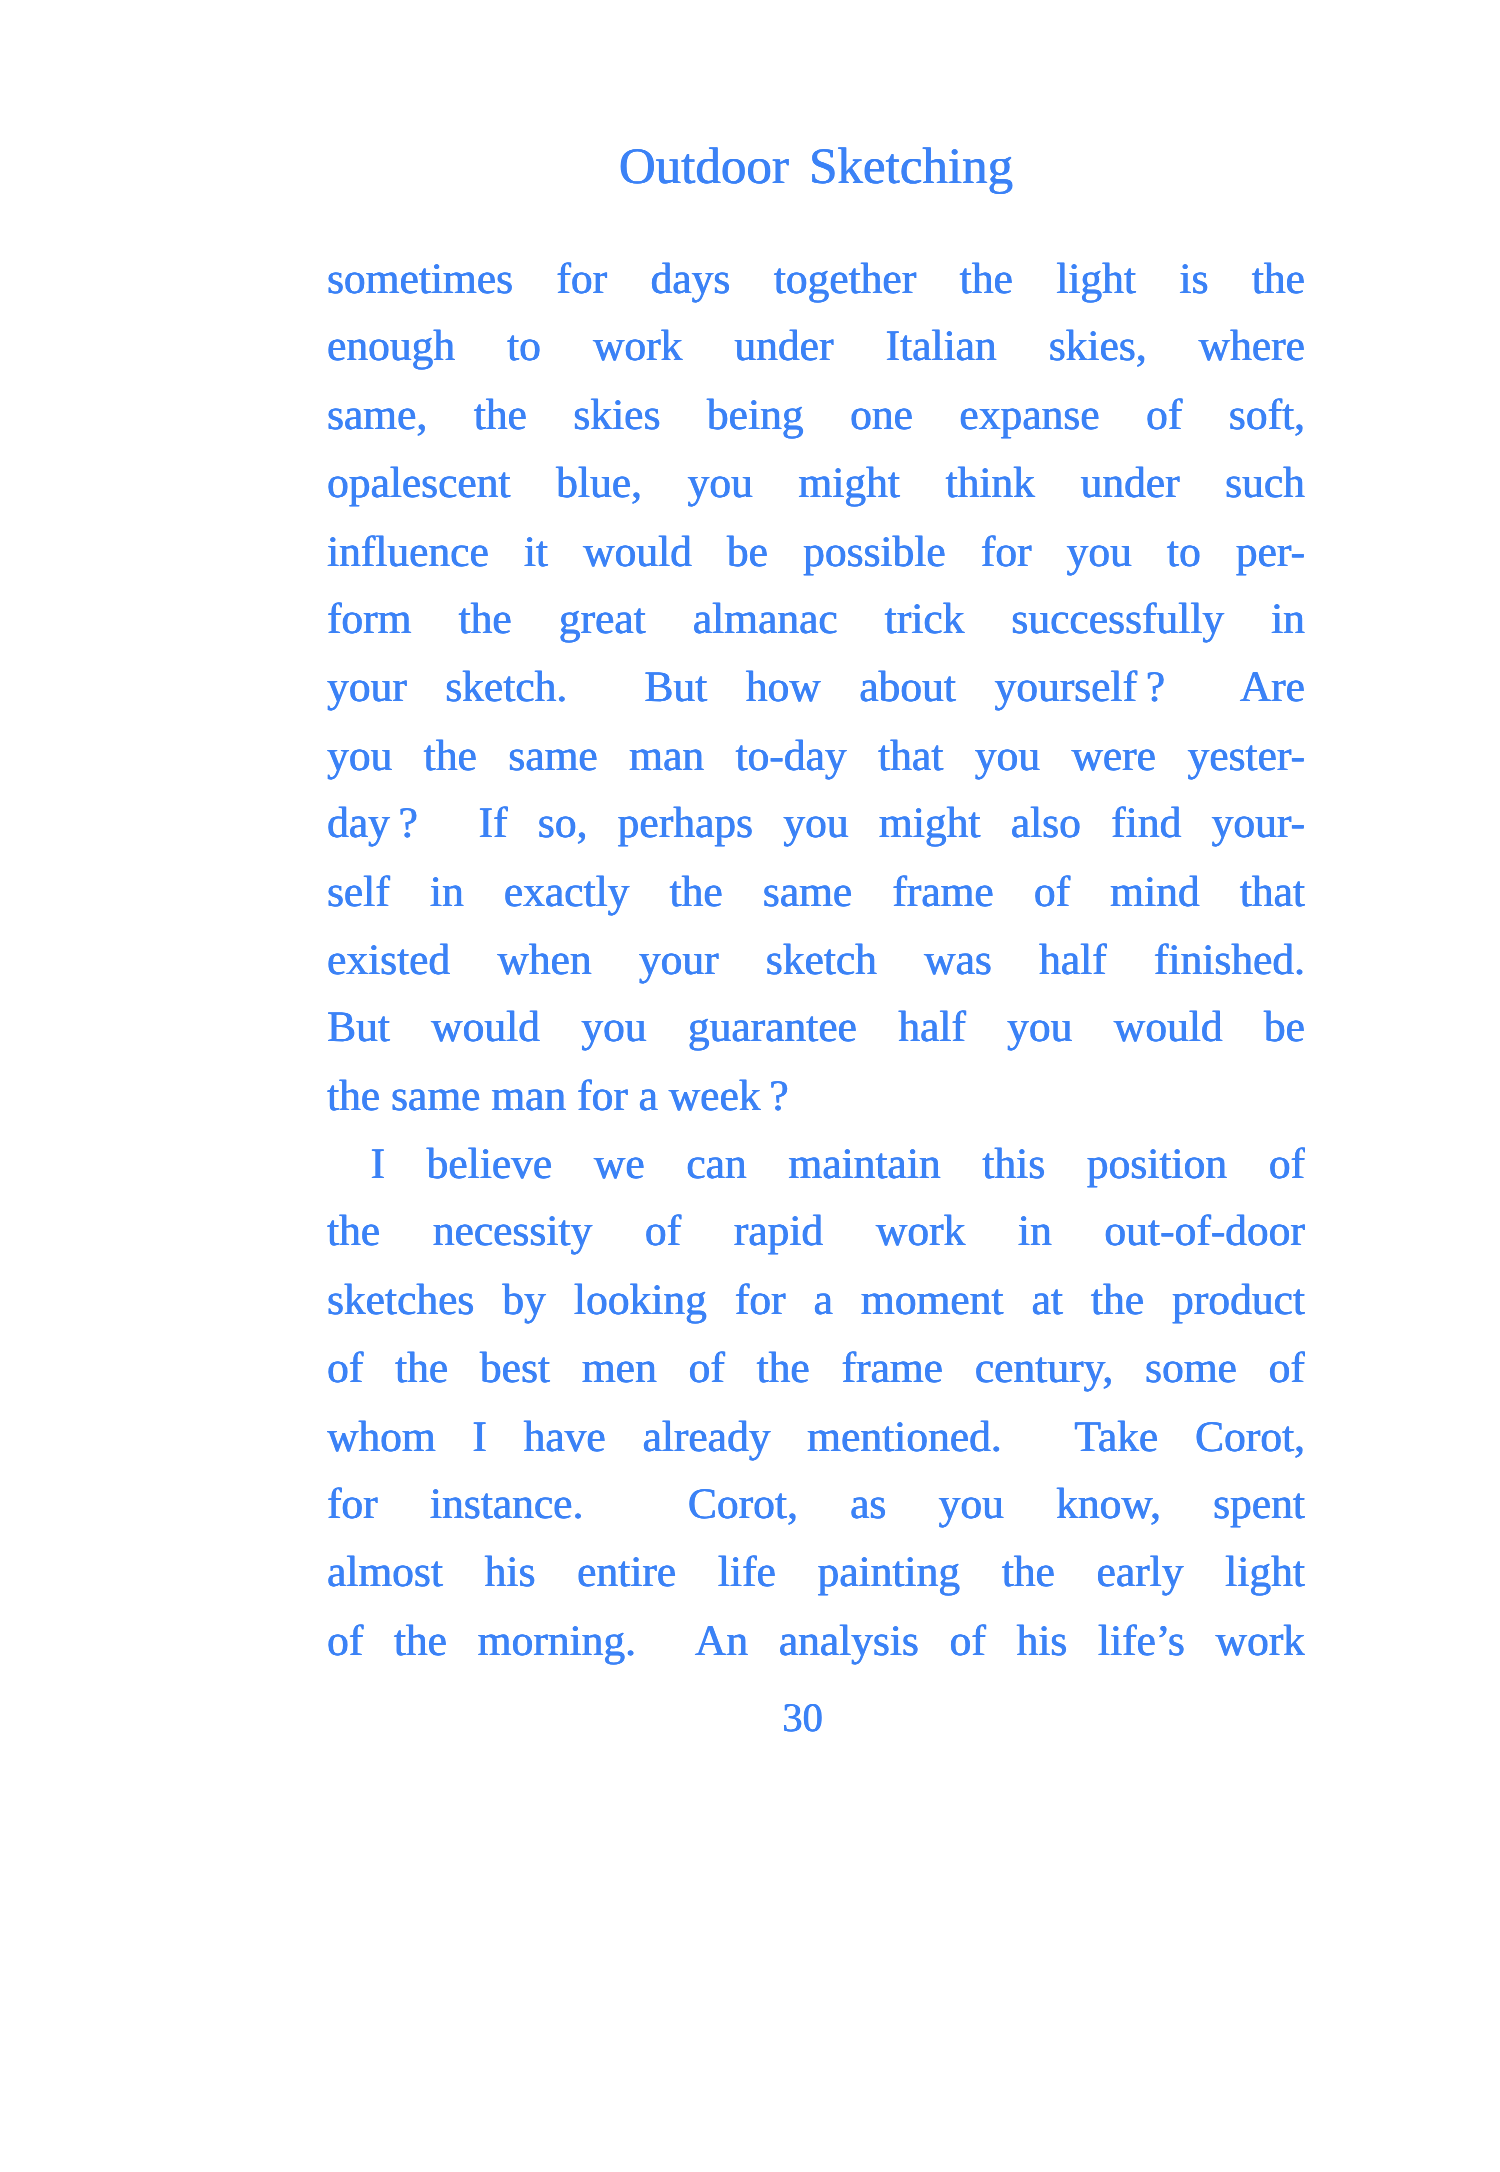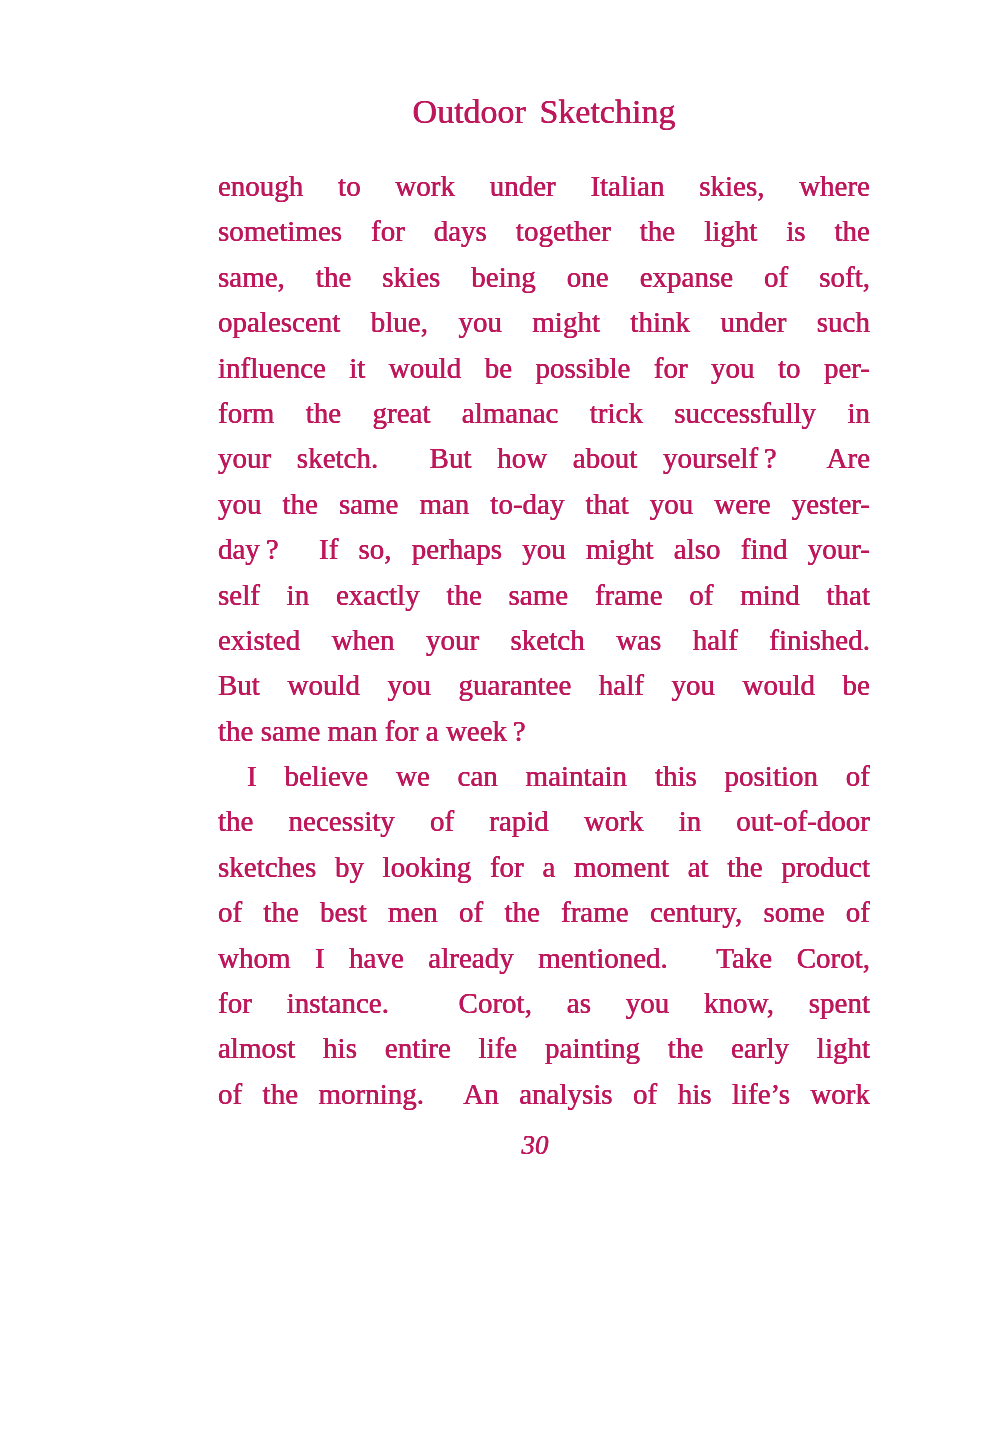--- a/index.html
+++ b/index.html
@@ -5,21 +5,21 @@
   html, body {
     margin: 0;
     padding: 0;
     background: #ffffff;
   }
   .scan-page {
     position: relative;
     width: 1000px;
     height: 1448px;
     background: #ffffff;
-    color: #be185d;
+    color: #3b82f6;
     font-family: "Liberation Serif", "DejaVu Serif", serif;
     overflow: hidden;
   }
   .running-head {
     position: absolute;
     top: 92px;
     left: 218px;
     width: 652px;
     text-align: center;
     font-size: 34px;
@@ -52,34 +52,33 @@
   }
   .folio {
     position: absolute;
     top: 1128px;
     left: 218px;
     width: 634px;
     text-align: center;
     font-size: 27px;
     line-height: 34px;
     text-shadow: 0.25px 0 0 currentColor, -0.25px 0 0 currentColor;
-    font-style: italic;
   }
 </style>
 </head>
 <body>
 
 <div class="scan-page">
 
   <div class="running-head">Outdoor Sketching</div>
 
   <div class="text-block">
     <div class="paragraph">
+      <div class="line">sometimes for days together the light is the</div>
       <div class="line">enough to work under Italian skies, where</div>
-      <div class="line">sometimes for days together the light is the</div>
       <div class="line">same, the skies being one expanse of soft,</div>
       <div class="line">opalescent blue, you might think under such</div>
       <div class="line">influence it would be possible for you to per-</div>
       <div class="line">form the great almanac trick successfully in</div>
       <div class="line">your sketch.  But how about yourself ?  Are</div>
       <div class="line">you the same man to-day that you were yester-</div>
       <div class="line">day ?  If so, perhaps you might also find your-</div>
       <div class="line">self in exactly the same frame of mind that</div>
       <div class="line">existed when your sketch was half finished.</div>
       <div class="line">But would you guarantee half you would be</div>

